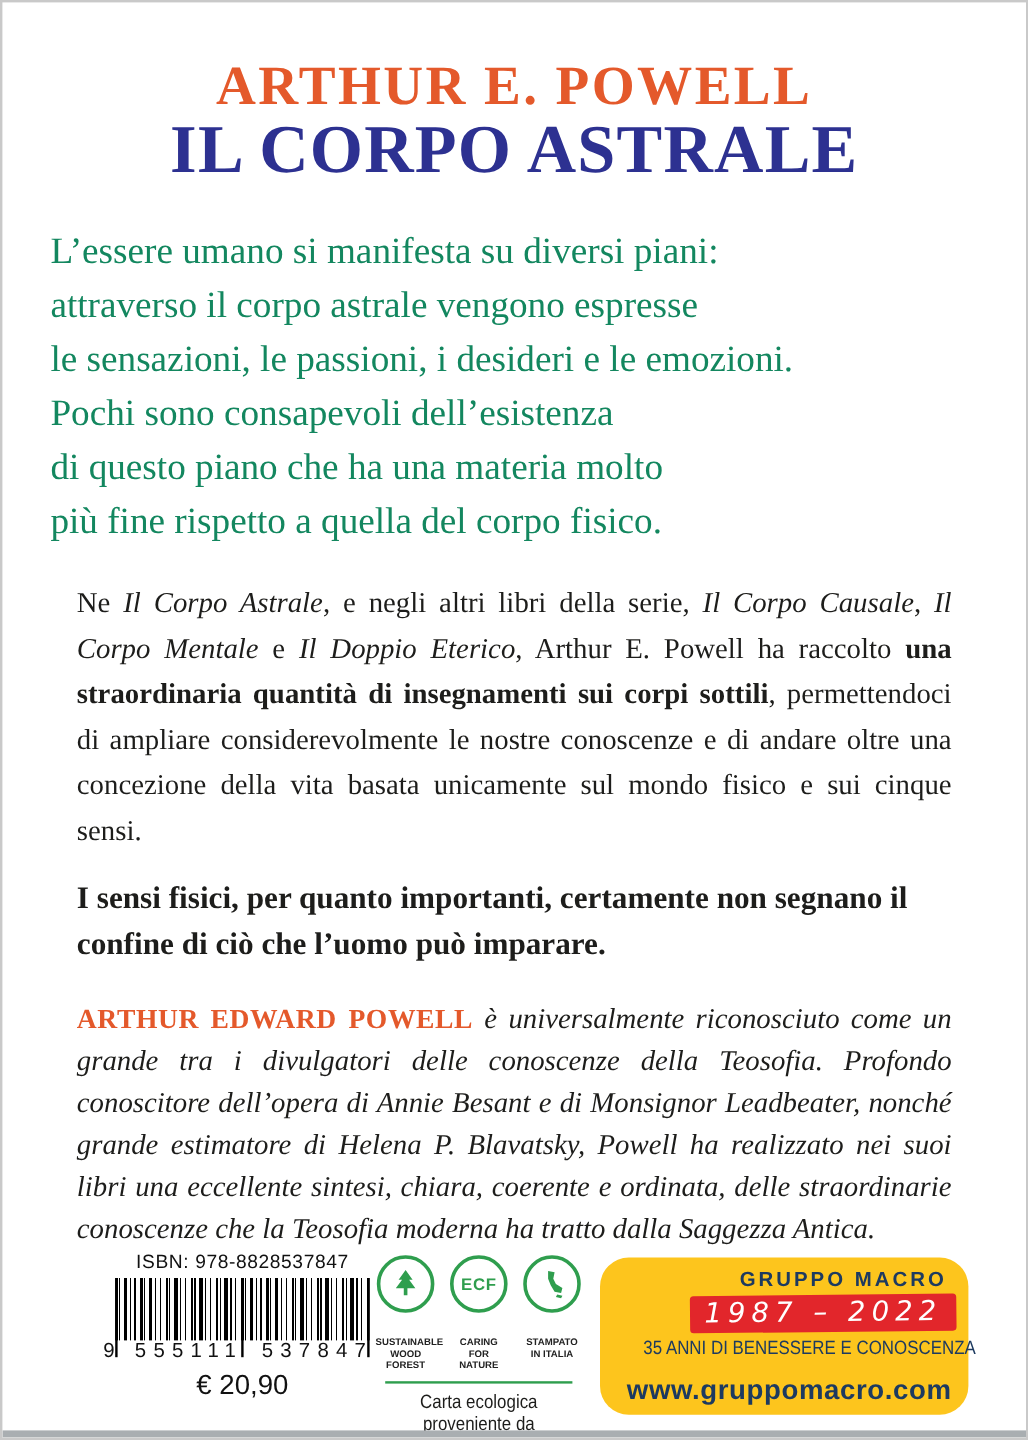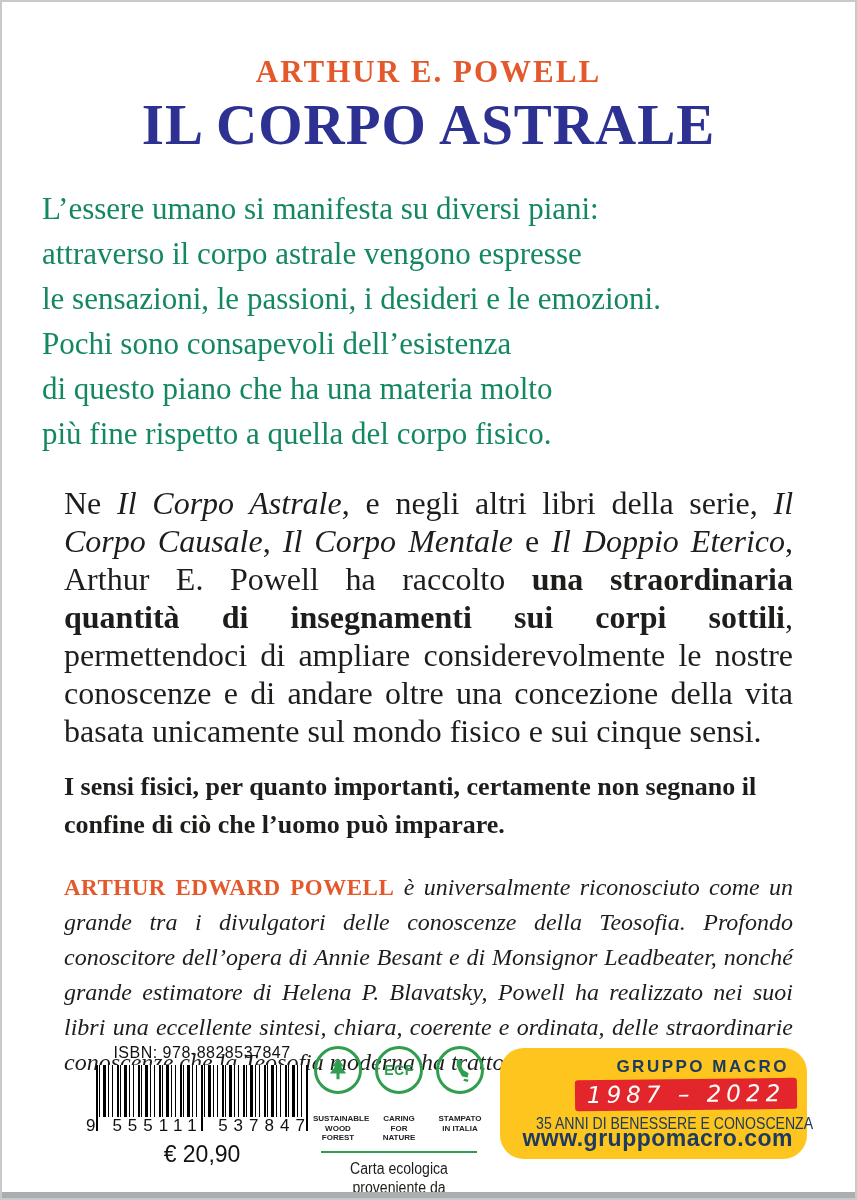--- a/index.html
+++ b/index.html
@@ -15,21 +15,21 @@
   .bottom-edge {
     position:absolute; left:0; right:0; bottom:0; height:6px;
     background:#a9aeb1;
   }
 
   
   .author {
     margin:50px 60px 0;
     text-align:center;
     color:#e4592b;
-    font-size:31px; font-weight:bold;
+    font-size:46px; font-weight:bold;
     letter-spacing:2px;
     line-height:40px;
   }
   .title {
     margin:2px 40px 0;
     text-align:center;
     color:#2d3191;
     font-size:57px; font-weight:bold;
     letter-spacing:1px;
     line-height:62px;
@@ -42,21 +42,21 @@
     color:#13875f;
     font-size:31px;
     line-height:45px;
   }
 
   
   .desc-wrap { position:relative; margin:28px 62px 0; }
   .p1 {
     margin:0;
     color:#1d1d1b;
-    font-size:32px; line-height:38px;
+    font-size:24px; line-height:38px;
     text-align:justify;
   }
   .p1 .it { font-style:italic; }
   .p1 .b  { font-weight:bold; }
   .p2 {
     margin:18px 0 15px;
     color:#1d1d1b;
     font-size:26px; line-height:38px;
     font-weight:bold;
     text-align:left;
@@ -130,21 +130,21 @@
     border:3px solid #2f9e4e; border-radius:50%;
     display:flex; align-items:center; justify-content:center;
   }
   .ecf-text { color:#2f9e4e; font-weight:bold; font-size:14px; letter-spacing:0.5px; }
   .eco-label { margin-top:20px; font-size:8px; font-weight:bold; line-height:9.5px; color:#222; }
   .eco-rule { width:156px; height:2px; background:#2f9e4e; margin:8px auto 6px; }
   .eco-note { font-size:16px; line-height:19px; color:#1d1d1b; transform:scaleX(0.88); transform-origin:center; }
 
   
   .macro-badge {
-    position:absolute; left:498px; top:10px; width:307px; height:111px;
+    position:absolute; left:498px; top:10px; width:307px; height:131px;
     background:#fdc51d; border-radius:24px;
     font-family:"Liberation Sans", sans-serif;
   }
   .macro-brand {
     position:absolute; top:9px; right:18px;
     color:#1d3a60; font-size:17px; font-weight:bold; letter-spacing:2.5px;
   }
   .macro-years {
     position:absolute; top:31px; right:10px;
     background:#e2262b; color:#ffffff;

